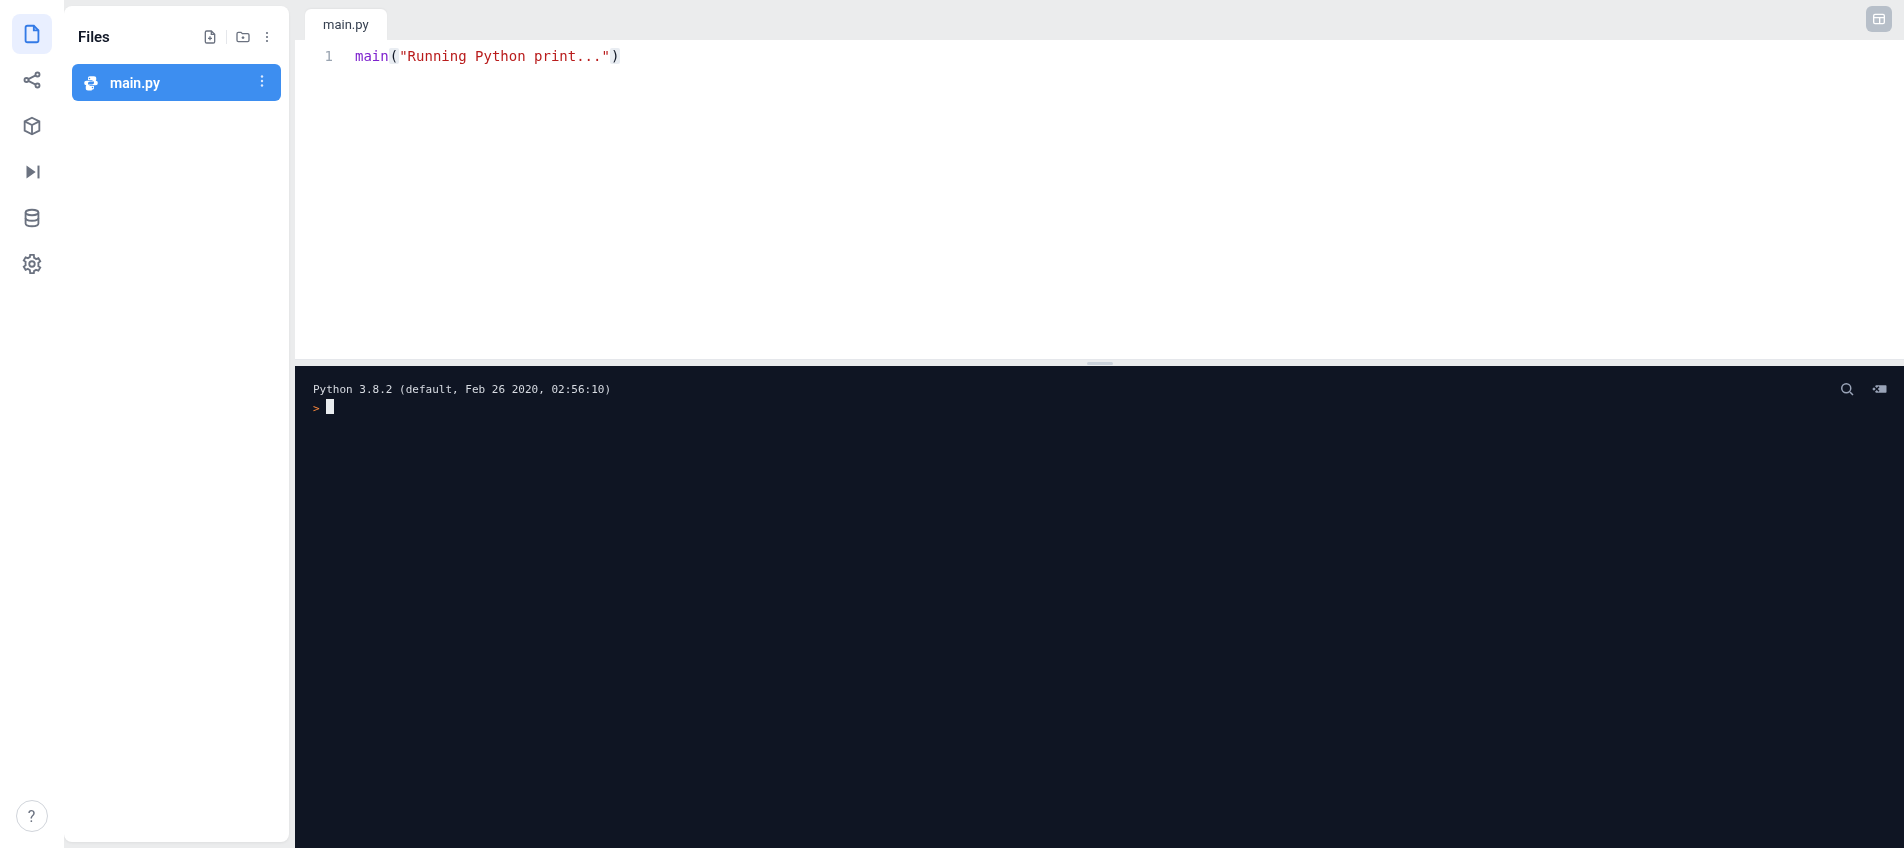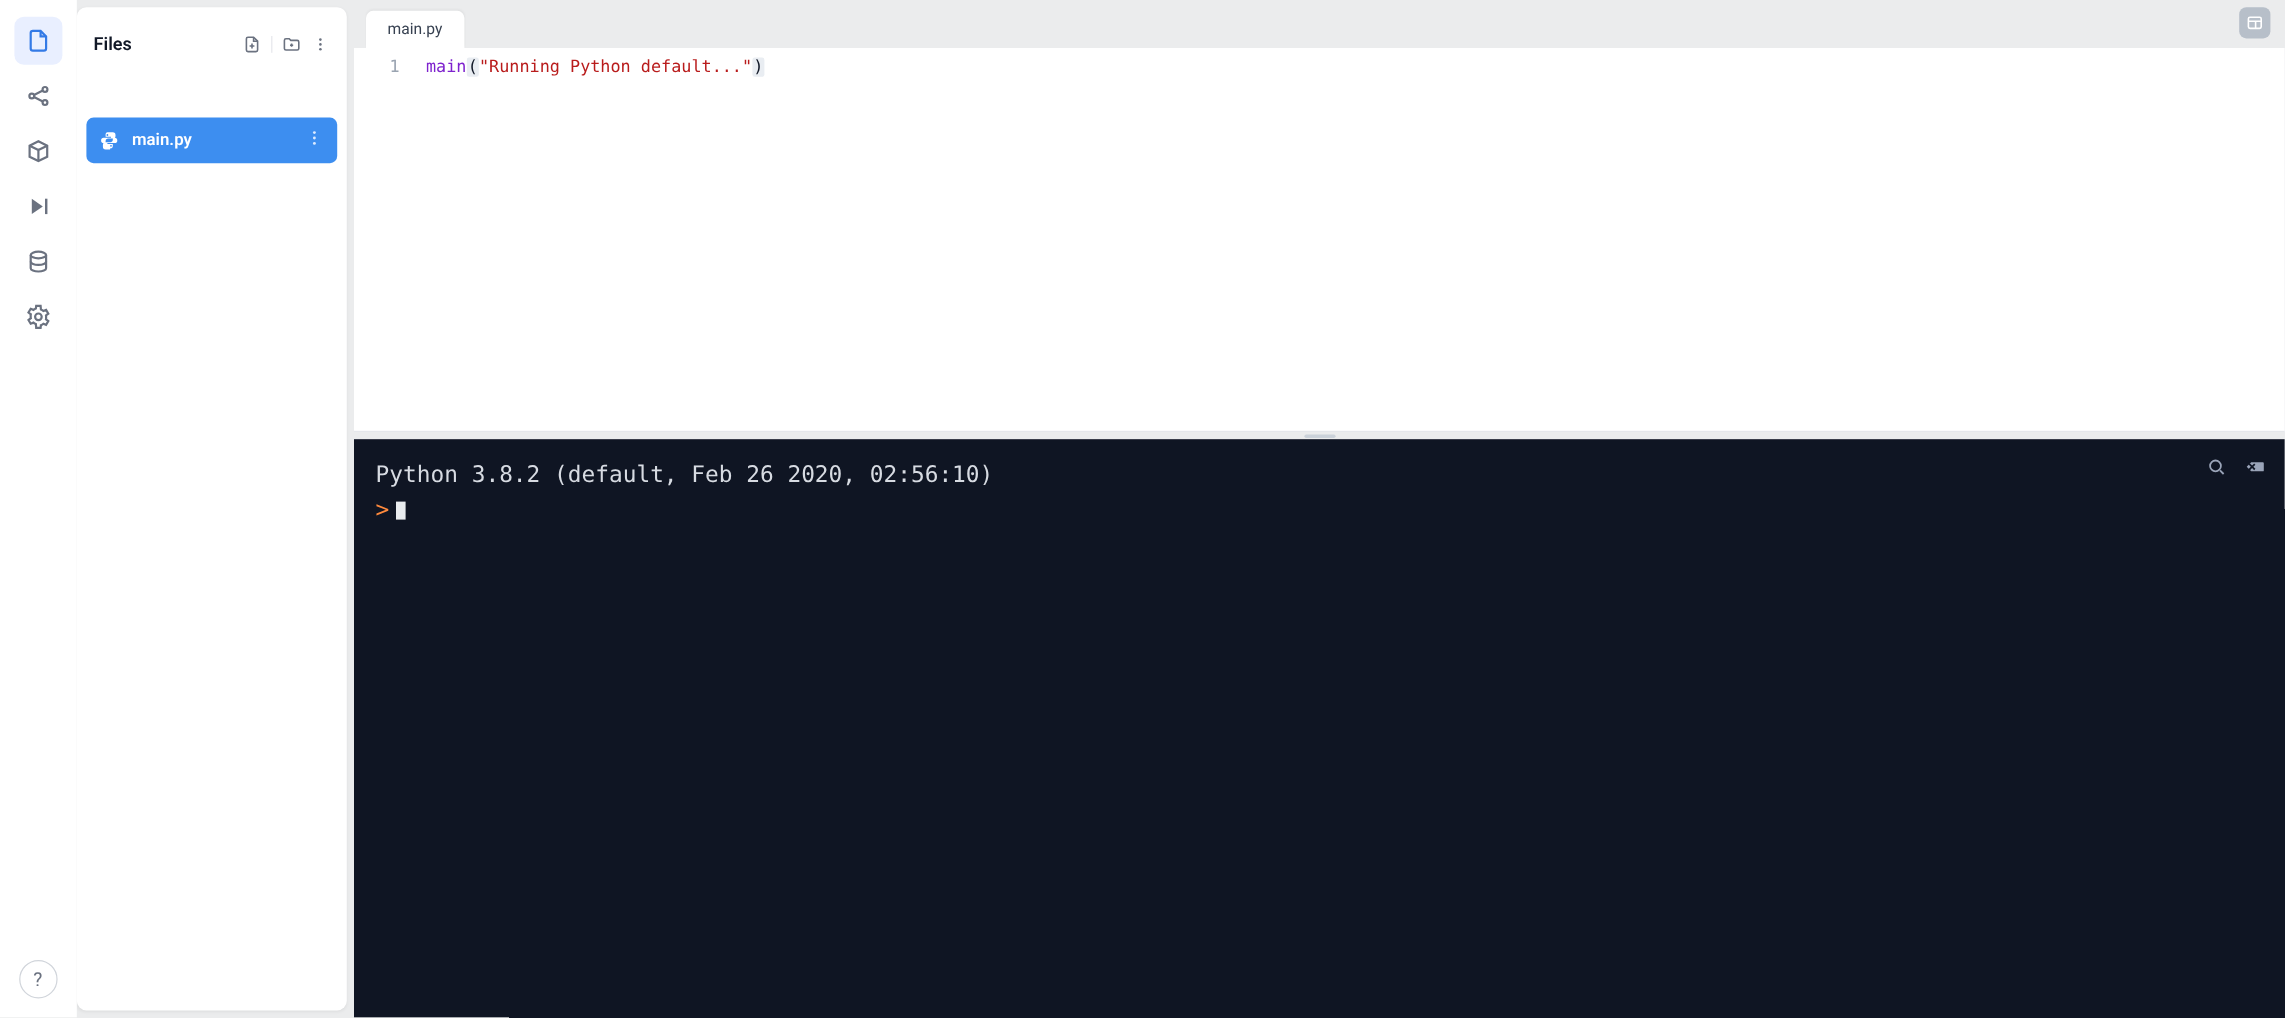--- a/index.html
+++ b/index.html
@@ -42,21 +42,20 @@
   
   .filepanel {
     width: 225px;
     background: #fff;
     border-radius: 8px;
     margin: 6px 6px 6px 0;
     box-shadow: 0 1px 3px rgba(0,0,0,0.06);
     display: flex;
     flex-direction: column;
     padding: 8px;
-    gap: 34px;
   }
   .filepanel-header {
     display: flex; align-items: center; justify-content: space-between;
     padding: 14px 6px 18px 6px;
   }
   .filepanel-title { font-weight: 600; font-size: 15px; color: #111827; }
   .filepanel-actions { display: flex; gap: 8px; align-items: center; color: #6b7280; }
   .filepanel-actions svg { width: 16px; height: 16px; cursor: pointer; }
   .filepanel-actions .divider { width:1px; height:14px; background:#e5e7eb; }
   .file-item {
@@ -131,21 +130,21 @@
   .drag-handle {
     height:6px; display:flex; align-items:center; justify-content:center; background:#ebeced; cursor:row-resize;
   }
   .drag-handle .bar { width:26px; height:3px; background:#cbd2da; border-radius:2px; }
 
   .console {
     flex: 1;
     background: #0f1523;
     color: #d7dbe2;
     font-family: "SF Mono", Menlo, Consolas, monospace;
-    font-size: 19px;
+    font-size: 11px;
     padding: 16px 18px;
     position: relative;
     min-height: 0;
   }
   .console .toolbar { position: absolute; right: 16px; top: 14px; display: flex; gap: 14px; color: #9aa4b8; }
   .console .toolbar svg { width: 18px; height: 18px; cursor: pointer; }
   .console-line { line-height: 1.5; }
   .prompt { color: #ff8a3d; margin-right: 6px; }
   .cursor { display:inline-block; width: 8px; height: 15px; background:#e9ecef; vertical-align: -2px; }
 </style>
@@ -242,21 +241,21 @@
           <rect x="4" y="5" width="16" height="14" rx="2"></rect>
           <path d="M4 10h16M13 10v9"></path>
         </svg>
     </div>
   </div>
 
   <div class="editor">
     <div class="gutter">
       <div>1</div>
     </div>
-    <div class="codearea"><span class="tok-fn">main</span><span class="tok-par">(</span><span class="tok-str">"</span><span class="tok-str">Running Python default...</span><span class="tok-str">"</span><span class="tok-par">)</span></div>
+    <div class="codearea"><span class="tok-fn">main</span><span class="tok-par">(</span><span class="tok-str">"</span><span class="tok-str">Running Python print...</span><span class="tok-str">"</span><span class="tok-par">)</span></div>
   </div>
 
   <div class="drag-handle">
       <div class="bar"></div>
     </div>
 
   <div class="console">
     <div class="toolbar">
       <svg viewBox="0 0 24 24" fill="none" stroke="currentColor" stroke-width="2">
           <circle cx="11" cy="11" r="6"></circle>

